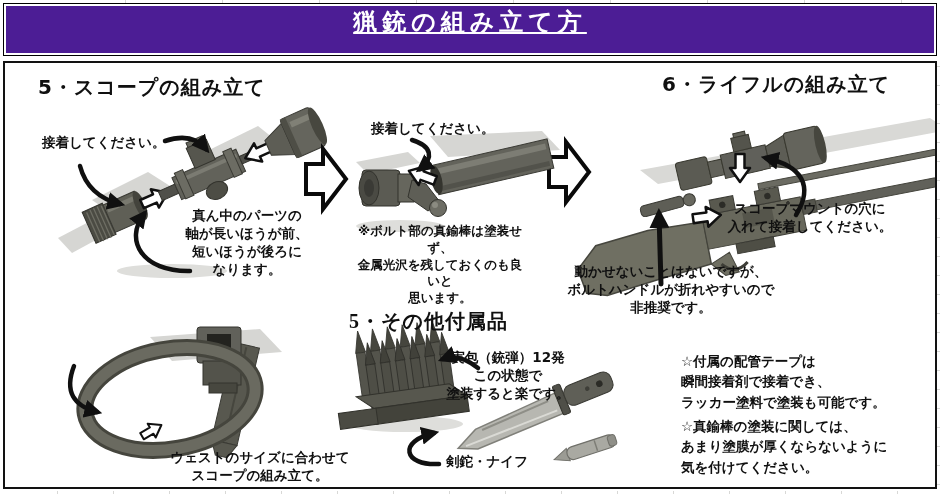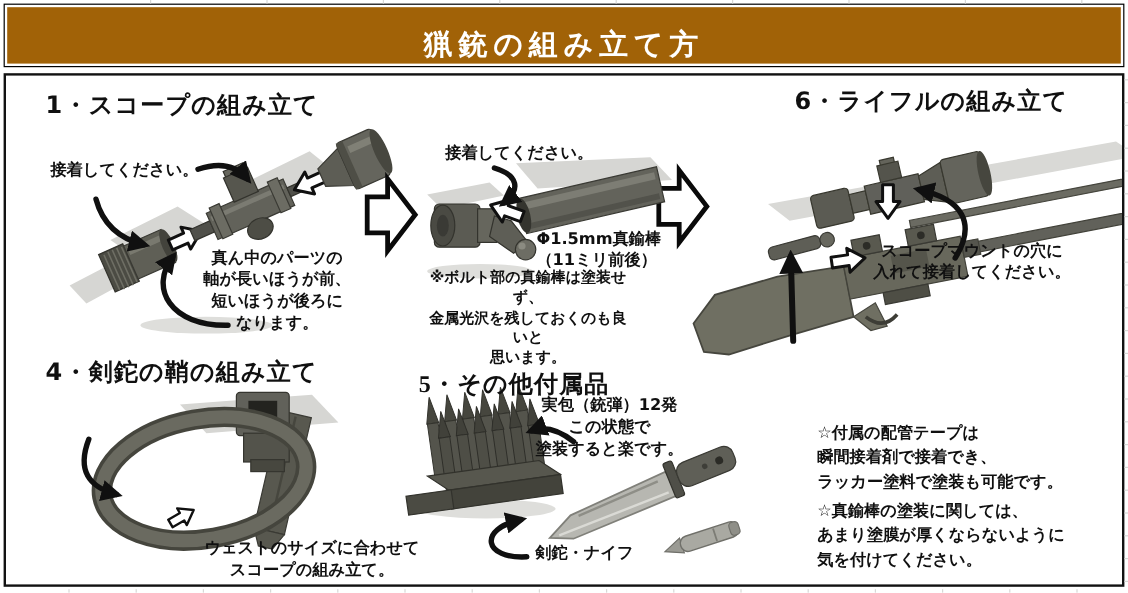--- a/index.html
+++ b/index.html
@@ -1,19 +1,19 @@
 <!DOCTYPE html>
 <html><head>
 <meta charset="utf-8">
 <style>
   * { margin:0; padding:0; box-sizing:border-box; }
   html,body { width:940px; height:494px; background:#ffffff; font-family:"DejaVu Sans",sans-serif; }
   .page { position:absolute; left:0; top:0; width:940px; height:494px; background:#ffffff; overflow:hidden; }
   .banner { position:absolute; left:3px; top:3px; width:934px; height:53px; border:1px solid #000; background:#fff; padding:2px; }
-  .banner-inner { width:100%; height:100%; background:#a16207; color:#fff; display:flex; align-items:flex-end; justify-content:center; }
+  .banner-inner { width:100%; height:100%; background:#4c1d95; color:#fff; display:flex; align-items:flex-start; justify-content:center;text-decoration:underline; }
   .banner-title { font-size:24px; font-weight:bold; letter-spacing:5px; }
   .board { position:absolute; left:3px; top:61px; width:934px; height:428px; border:2px solid #121212; background:#fff; overflow:hidden; }
   .art { position:absolute; left:-5px; top:-63px; width:940px; height:494px; }
   .label { position:absolute; color:#101010; font-weight:bold; white-space:pre-line; line-height:1.34; z-index:5; }
   .h { font-size:20px; white-space:nowrap; letter-spacing:1px; }
   .t { font-size:13.5px; }
   .ts { font-size:12.5px; }
   .ctr { text-align:center; }
   .fn { line-height:1.5; }
   .tick { position:absolute; background:#d8d8d6; z-index:1; }
@@ -201,44 +201,44 @@
           <rect x="566" y="441" width="50" height="13" rx="6" fill="#a9a9a2" stroke="#70706a" stroke-width="1.2"></rect>
           <path d="M596,442 L596,453" stroke="#7c7c75" stroke-width="1.5"></path>
           <rect x="609" y="442" width="8" height="11" rx="3" fill="#8f8f88" stroke="#70706a"></rect>
         </g>
         <path d="M478,368 Q459,353 443,359" stroke="#101010" stroke-width="4.5" fill="none" stroke-linecap="round" marker-end="url(#ah)"></path>
         <path d="M439,464 C403,466 398,441 434,433" stroke="#101010" stroke-width="4.5" fill="none" stroke-linecap="round" marker-end="url(#ah)"></path>
       </g>
     </svg>
   </div>
 
-  <div class="label h" style="left:38px;  top:74px;">1・スコープの組み立て</div>
+  <div class="label h" style="left:38px;  top:74px;">5・スコープの組み立て</div>
   <div class="label t" style="left:42px;  top:133px;">接着してください。</div>
-  <div class="label t ctr" style="left:152px; top:206px; width:158px;">真ん中のパーツの
+  <div class="label t ctr" style="left:168px; top:206px; width:158px;">真ん中のパーツの
 軸が長いほうが前、
 短いほうが後ろに
 なります。</div>
 
   <div class="label t" style="left:371px; top:119px;">接着してください。</div>
-  <div class="label t" style="left:447px; top:190px;">Φ1.5mm真鍮棒
-（11ミリ前後）</div>
   <div class="label ts ctr" style="left:353px; top:223px; width:174px;">※ボルト部の真鍮棒は塗装せず、
 金属光沢を残しておくのも良いと
 思います。</div>
 
   <div class="label h" style="left:662px; top:71px;">6・ライフルの組み立て</div>
   <div class="label t ctr" style="left:726px; top:200px; width:168px;font-family:Liberation Serif, serif;">スコープマウントの穴に
 入れて接着してください。</div>
-
-  <div class="label h" style="left:38px;  top:297px;">4・剣鉈の鞘の組み立て</div>
+  <div class="label t ctr" style="left:560px; top:262px; width:222px;">動かせないことはないですが、
+ボルトハンドルが折れやすいので
+非推奨です。</div>
+
   <div class="label t ctr" style="left:165px; top:448px; width:190px;">ウェストのサイズに合わせて
 スコープの組み立て。</div>
 
   <div class="label h" style="left:349px; top:308px;font-family:Liberation Serif, serif;">5・その他付属品</div>
-  <div class="label t ctr" style="left:443px; top:329px; width:130px;">実包（銃弾）12発
+  <div class="label t ctr" style="left:443px; top:348px; width:130px;">実包（銃弾）12発
 この状態で
 塗装すると楽です。</div>
   <div class="label t" style="left:446px; top:452px;">剣鉈・ナイフ</div>
 
   <div class="label t fn" style="left:681px; top:416px;">☆真鍮棒の塗装に関しては、
 あまり塗膜が厚くならないように
 気を付けてください。</div>
   <div class="label t fn" style="left:681px; top:351px;">☆付属の配管テープは
 瞬間接着剤で接着でき、
 ラッカー塗料で塗装も可能です。</div>

